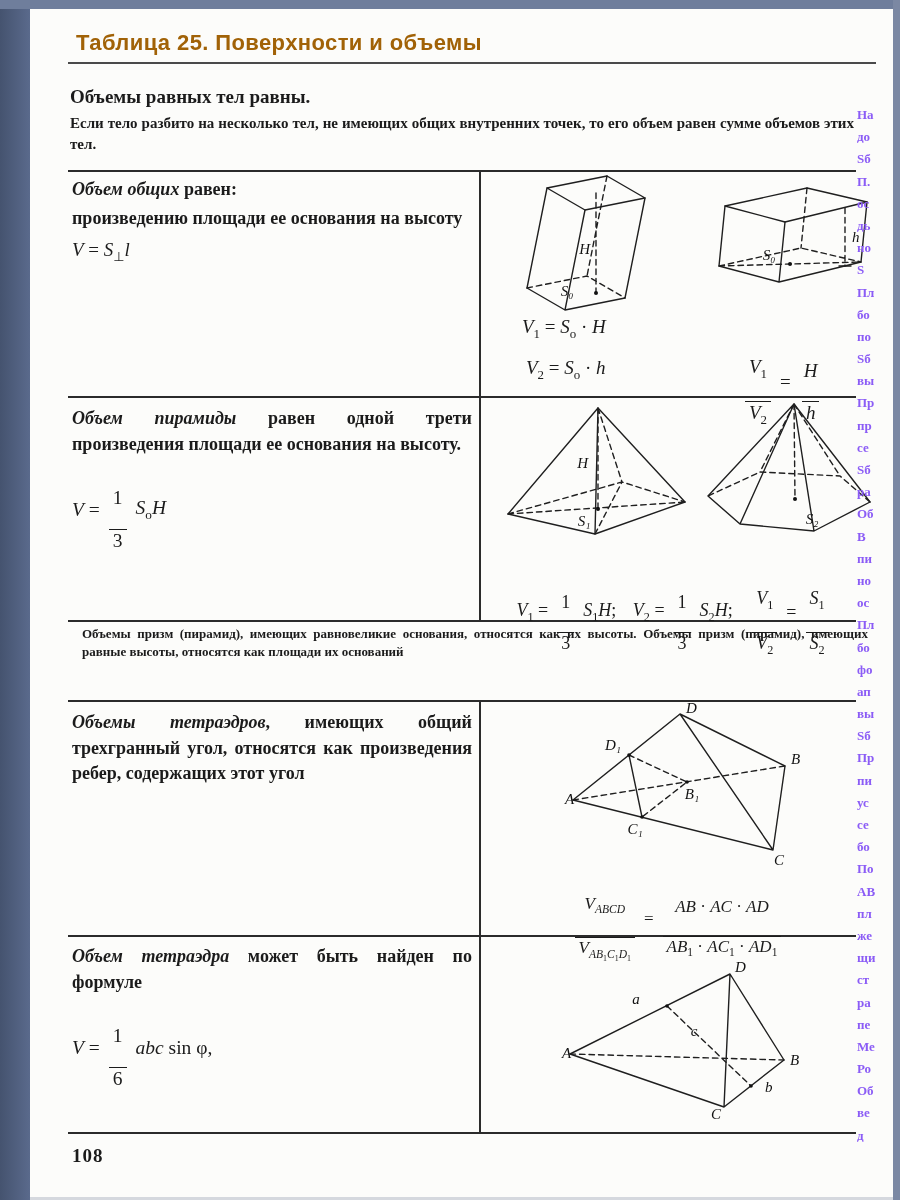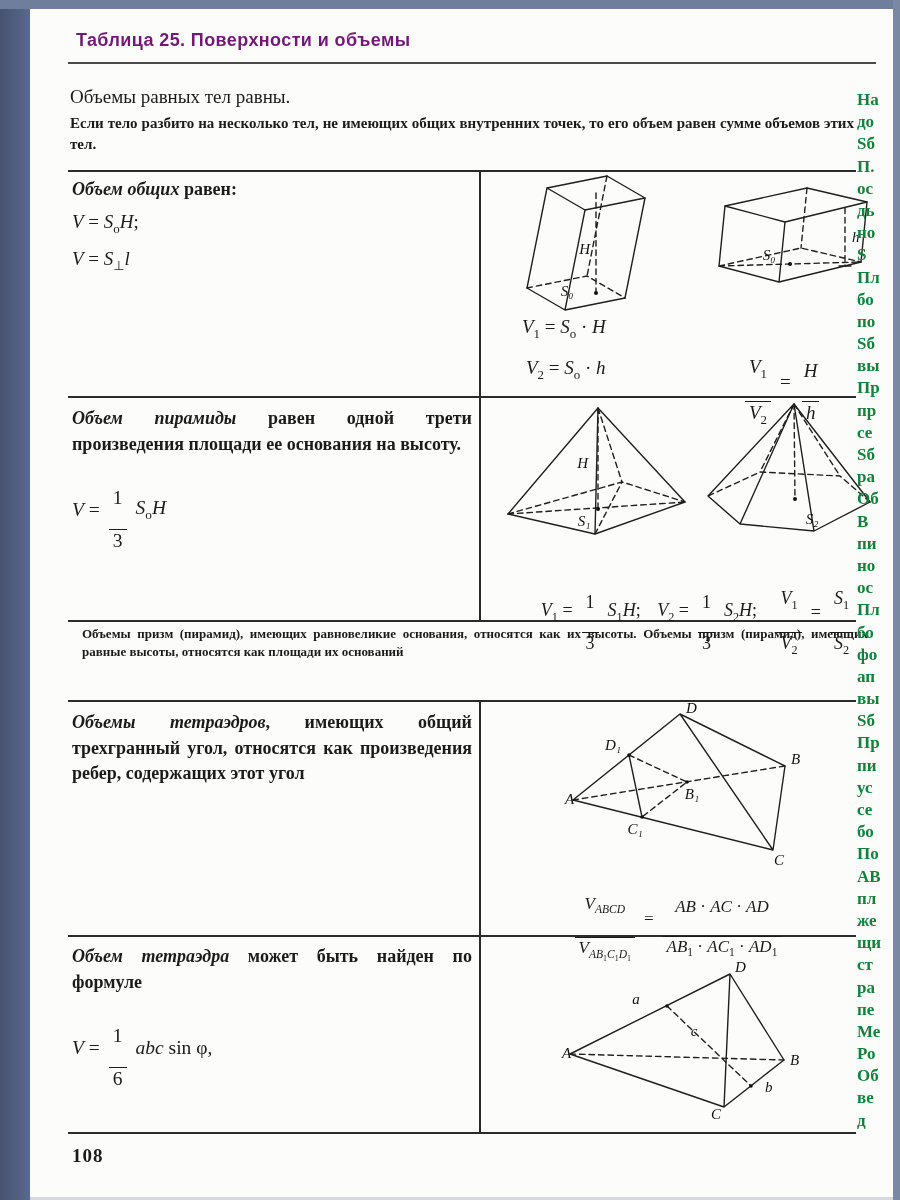--- a/index.html
+++ b/index.html
@@ -9,25 +9,25 @@
     font-family:"Liberation Serif",serif;color:#1b1b1b;
   }
   .paper{position:absolute;left:30px;top:9px;width:863px;height:1188px;background:#fcfcfa;}
   .edge-left{position:absolute;left:0;top:0;width:30px;height:1200px;
     background:linear-gradient(90deg,#45536f,#5a6a8c);}
   .edge-top{position:absolute;left:0;top:0;width:900px;height:9px;background:#6f7e9c;}
   .edge-right{position:absolute;left:893px;top:0;width:7px;height:1200px;background:#7b88a3;}
   .edge-bottom{position:absolute;left:30px;top:1197px;width:863px;height:3px;background:#d5d8de;}
 
   .hdr{position:absolute;left:76px;top:30px;font-family:"Liberation Sans",sans-serif;
-    font-weight:bold;font-size:18px;color:#701a75;letter-spacing:.4px;}
+    font-weight:bold;font-size:22px;color:#a16207;letter-spacing:.4px;}
   .rule{position:absolute;background:#2b2b2b;height:2px;}
   .vline{position:absolute;background:#2b2b2b;width:2px;}
 
-  .intro-b{position:absolute;left:70px;top:86px;font-size:19px;font-weight:normal;}
+  .intro-b{position:absolute;left:70px;top:86px;font-size:19px;font-weight:bold;}
   .intro-p{position:absolute;left:70px;top:113px;width:784px;font-size:15px;
     line-height:1.42;text-align:justify;font-weight:bold;}
 
   .cell{position:absolute;font-size:18px;line-height:1.42;}
   .cell p{margin:0 0 3px;text-align:justify;}
   .cell p.fm{text-align:left;margin:6px 0 8px;font-size:19px;font-weight:normal;}
   .row3{font-size:13px;font-weight:normal;line-height:1.4;text-align:justify;margin-left:12px;}
 
   .formula{position:absolute;display:flex;align-items:center;gap:6px;font-size:19px;}
   .formula-flow{display:flex;align-items:center;gap:6px;font-size:19.5px;margin:10px 0 2px;}
@@ -35,22 +35,22 @@
   .frac .num,.frac .den{padding:0 4px;text-align:center;white-space:nowrap;margin-top:20px;}
   .frac .den{border-top:1.6px solid #1b1b1b;}
   sub{font-size:0.68em;}
 
   svg.fig{position:absolute;overflow:visible;}
   svg .ln{stroke:#1f1f1f;stroke-width:1.4;fill:none;stroke-linejoin:round;stroke-linecap:round;}
   svg .dsh{stroke-dasharray:5.5 4;}
   svg circle{fill:#111;}
   svg text{font-family:"Liberation Serif",serif;font-style:italic;font-size:15px;fill:#111;}
 
-  .bleed{position:absolute;left:857px;top:90px;width:34px;height:1040px;overflow:hidden;
-    font-weight:bold;color:#15803d;font-size:17px;}
+  .bleed{position:absolute;left:857px;top:107px;width:34px;height:1040px;overflow:hidden;
+    font-weight:bold;color:#8b5cf6;font-size:13px;}
   .bleed div{height:22.2px;white-space:nowrap;}
 
   .pagenum{position:absolute;left:72px;top:1145px;font-size:19px;font-weight:bold;letter-spacing:1px;}
 </style>
 </head>
 <body>
 
 <div class="paper"></div>
 <div class="edge-left"></div>
 <div class="edge-top"></div>
@@ -69,21 +69,21 @@
 <div class="rule" style="left:68px;top:700px;width:788px"></div>
 <div class="rule" style="left:68px;top:935px;width:788px"></div>
 <div class="rule" style="left:68px;top:1132px;width:788px"></div>
 <div class="vline" style="left:479px;top:172px;height:224px"></div>
 <div class="vline" style="left:479px;top:398px;height:222px"></div>
 <div class="vline" style="left:479px;top:702px;height:233px"></div>
 <div class="vline" style="left:479px;top:937px;height:195px"></div>
 
 <div class="cell" style="left:72px;top:177px;width:400px">
     <p class="just"><b><i>Объем общих</i> равен:</b></p>
-    <p class="fm"><i>V</i> = <i>S</i><sub>о</sub><i>H</i>;</p>
+    <p class="just"><b>произведению площади ее основания на высоту</b></p>
     <p class="fm"><i>V</i> = <i>S</i><sub>⊥</sub><i>l</i></p>
   </div>
 
 <svg class="fig" style="left:505px;top:172px" width="175" height="150" viewBox="0 0 175 150">
   <path class="ln" d="M42,16 L102,4 L140,26 L80,38 Z"></path>
   <path class="ln" d="M42,16 L22,116 M80,38 L60,138 M140,26 L120,126 M22,116 L60,138 L120,126"></path>
   <path class="ln dsh" d="M102,4 L82,104 M22,116 L82,104 L120,126 M91,21 L91,121"></path>
   <circle cx="91" cy="121" r="2"></circle>
   <text x="85" y="82" text-anchor="end">H</text>
   <text x="62" y="124" text-anchor="middle">S₀</text>
@@ -139,21 +139,21 @@
   <text x="84" y="124" text-anchor="middle">S₁</text>
 </svg>
 
 <svg class="fig" style="left:702px;top:398px" width="180" height="165" viewBox="0 0 180 165">
   <path class="ln" d="M92,6 L6,98 M92,6 L38,126 M92,6 L112,133 M92,6 L168,104 M6,98 L38,126 L112,133 L168,104"></path>
   <path class="ln dsh" d="M168,104 L138,78 L58,74 L6,98 M92,6 L138,78 M92,6 L58,74 M92,6 L93,101"></path>
   <circle cx="93" cy="101" r="2"></circle>
   <text x="110" y="126" text-anchor="middle">S₂</text>
 </svg>
 
-<div class="formula" style="left:492px;top:568px;width:364px;justify-content:flex-end;font-size:18px">
+<div class="formula" style="left:492px;top:568px;width:364px;justify-content:center;font-size:18px">
     <span><i>V</i><sub>1</sub> =</span>
     <span class="frac">
       <span class="num">1</span>
       <span class="den">3</span>
     </span>
     <span><i>S</i><sub>1</sub><i>H</i>;</span>
     <span>&nbsp;</span>
     <span><i>V</i><sub>2</sub> =</span>
     <span class="frac">
       <span class="num">1</span>

